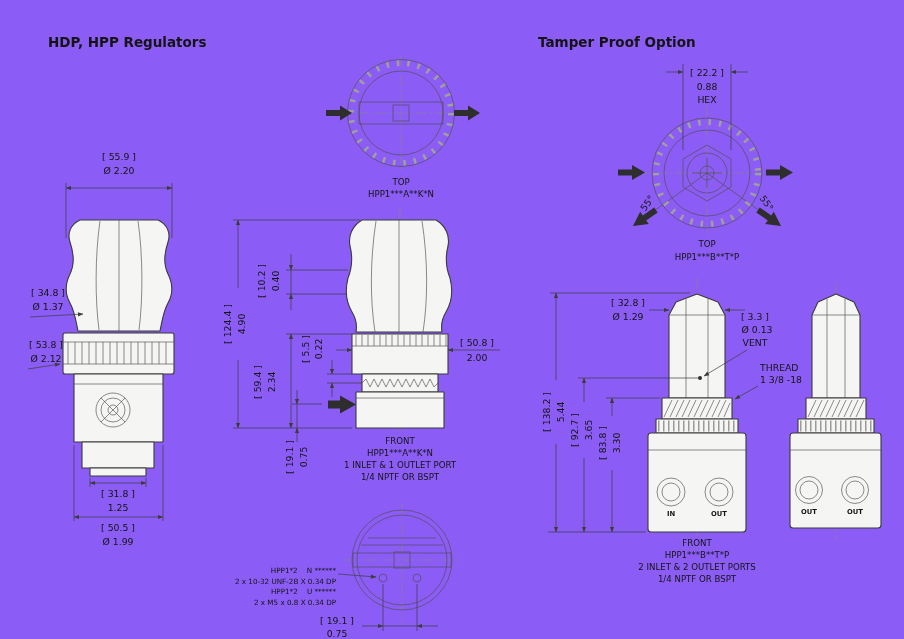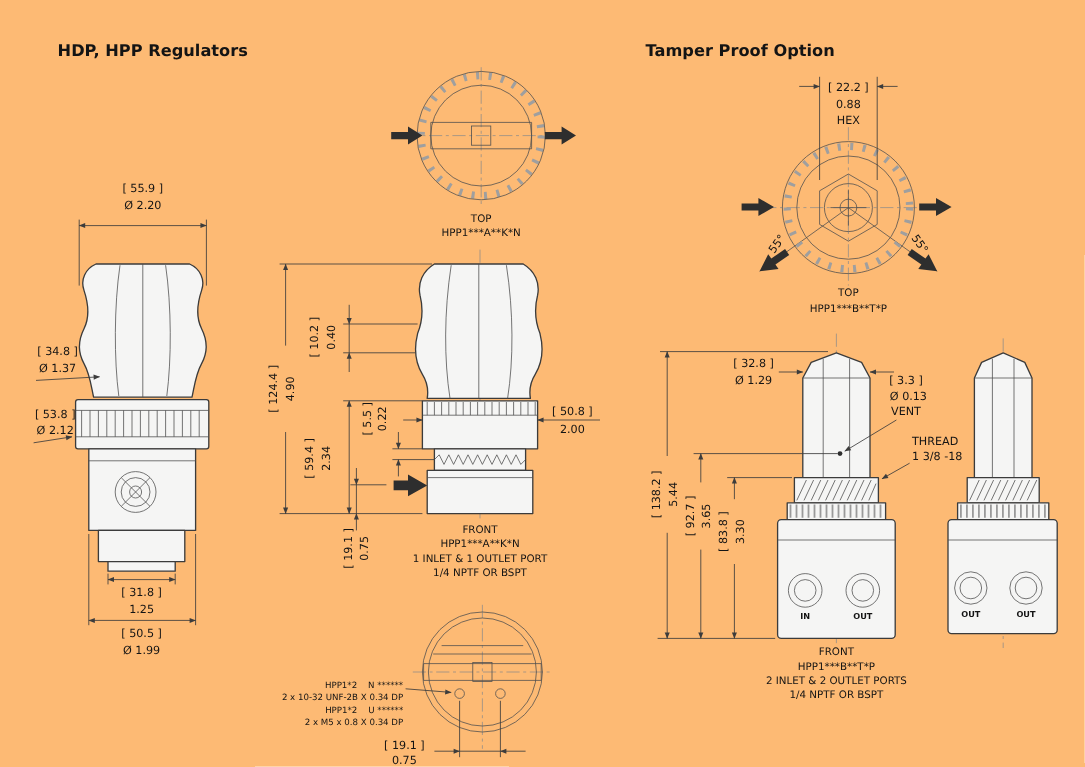--- a/index.html
+++ b/index.html
@@ -1,16 +1,16 @@
 <!DOCTYPE html>
 <html><head>
 <meta charset="utf-8">
 <style>
   html,body{margin:0;padding:0;background:#ffffff}
-  .stage{position:relative;width:904px;height:639px;background:#fdba74;font-family:"DejaVu Sans", sans-serif;overflow:hidden}
+  .stage{position:relative;width:904px;height:639px;background:#8b5cf6;font-family:"DejaVu Sans", sans-serif;overflow:hidden}
   svg{position:absolute;left:0;top:0}
   svg text{fill:#141414;white-space:pre}
   .title{font-size:13.5px;font-weight:bold}
   .dimtxt{font-size:9.3px;text-anchor:middle}
   .captxt{font-size:8.6px;text-anchor:middle}
   .notetxt{font-size:7.2px;text-anchor:end}
   .portlbl{font-size:6.8px;font-weight:bold;text-anchor:middle}
   .lefttxt{text-anchor:start}
   .part{fill:#f5f5f4;stroke:#3b3b3b;stroke-width:1.1;stroke-linejoin:round}
   .thin{fill:none;stroke:#4e4e4e;stroke-width:0.65}

